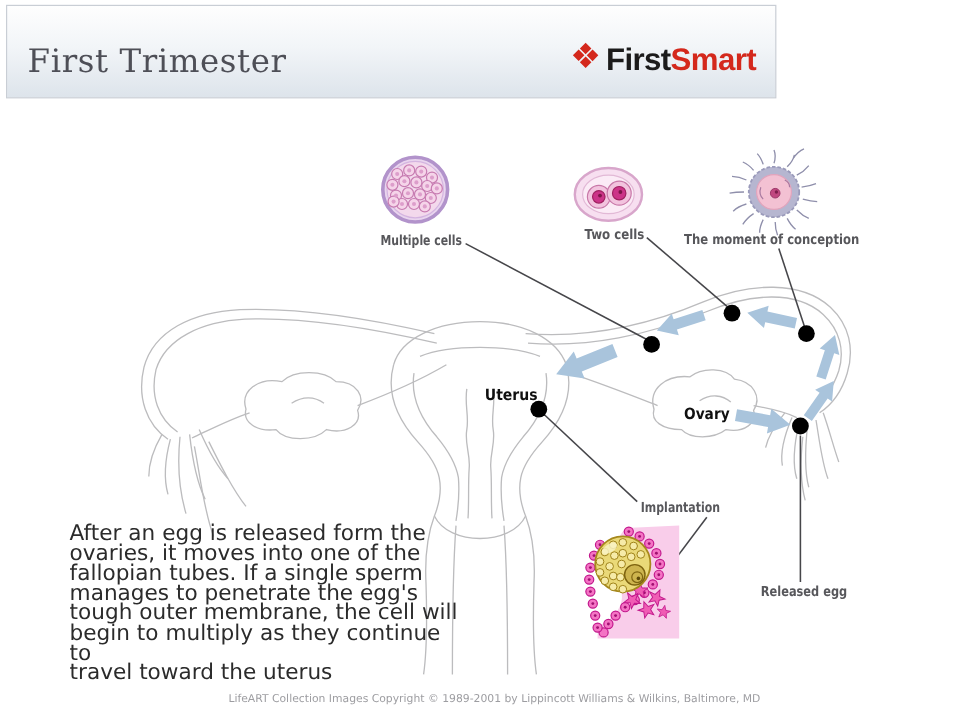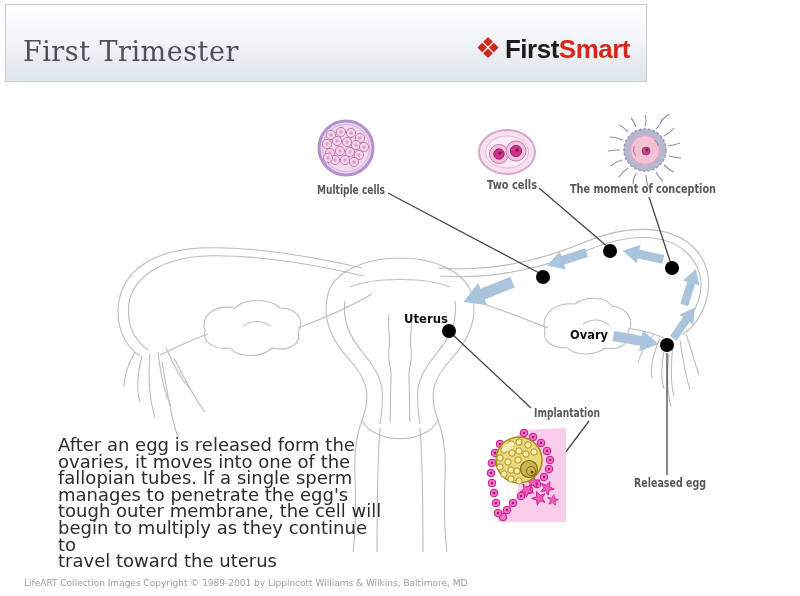--- a/index.html
+++ b/index.html
@@ -21,36 +21,36 @@
     position:absolute; right:16px; top:29px;
     display:flex; align-items:center; gap:4px;
     font-family:"Liberation Sans", sans-serif;
   }
   .logo-icon { font-size:29px; color:#d4281c; line-height:1; transform:translateY(-1px); }
   .logo-text { font-size:26px; font-weight:bold; letter-spacing:-0.5px; }
   .logo-smart { color:#1b1b1b; }
   .logo-draw { color:#d4281c; }
 
   
-  .diagram { position:absolute; left:0; top:76px; width:800px; height:510px; }
+  .diagram { position:absolute; left:0; top:86px; width:800px; height:510px; }
 
   svg text.lbl-gray { font-family:"DejaVu Sans", sans-serif; font-weight:bold; font-size:11.5px; fill:#57575b; }
   svg text.lbl-black { font-family:"DejaVu Sans", sans-serif; font-weight:bold; font-size:13px; fill:#101010; }
 
   
   .description {
     position:absolute; left:58px; top:437px; width:330px;
     font-size:18px; line-height:16.6px; color:#2b2b2b;
     white-space:pre-line;
   }
 
   
   .footer {
     position:absolute; left:0; top:578px; width:800px;
-    font-size:9px; color:#9d9da1;padding-left:24px;
+    text-align:center; font-size:9px; color:#9d9da1;padding-left:24px;
   }
 </style>
 </head>
 <body>
 
 <div class="header">
   <h1 class="page-title">First Trimester</h1>
   <div class="logo">
     <span class="logo-icon">❖</span>
     <span class="logo-text"><span class="logo-smart">First</span><span class="logo-draw">Smart</span></span>

